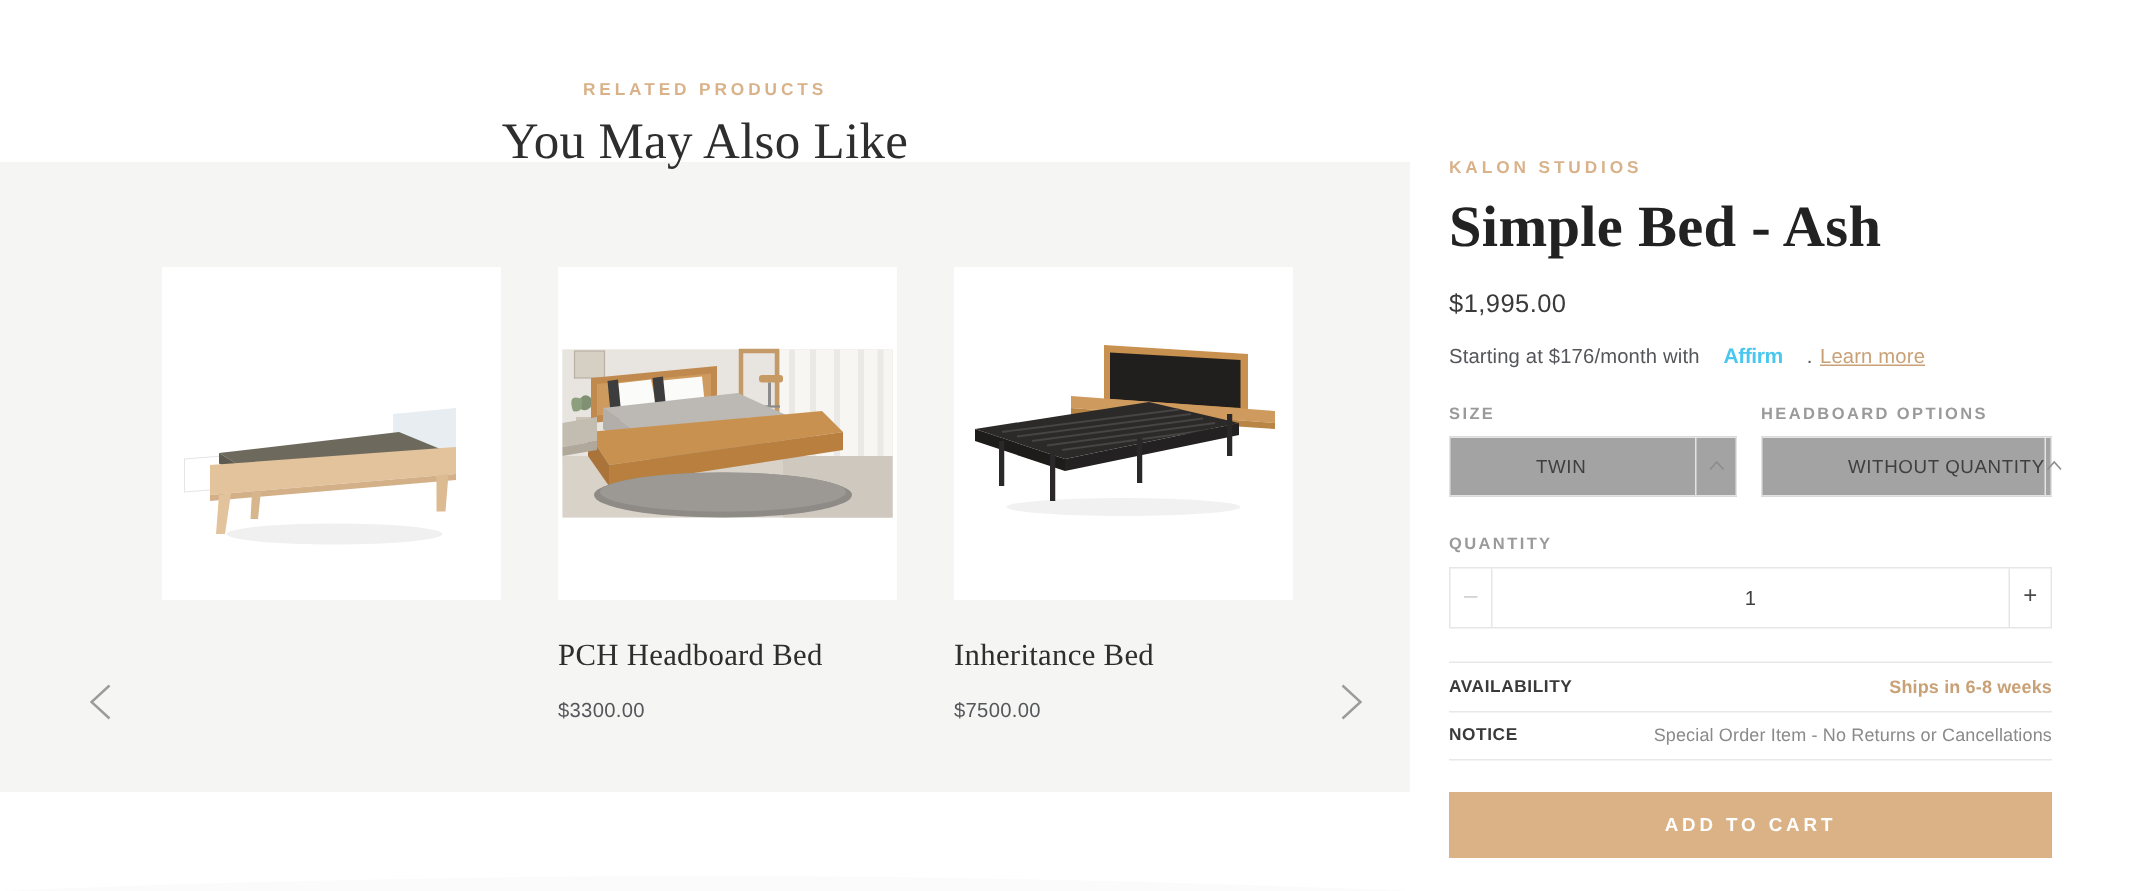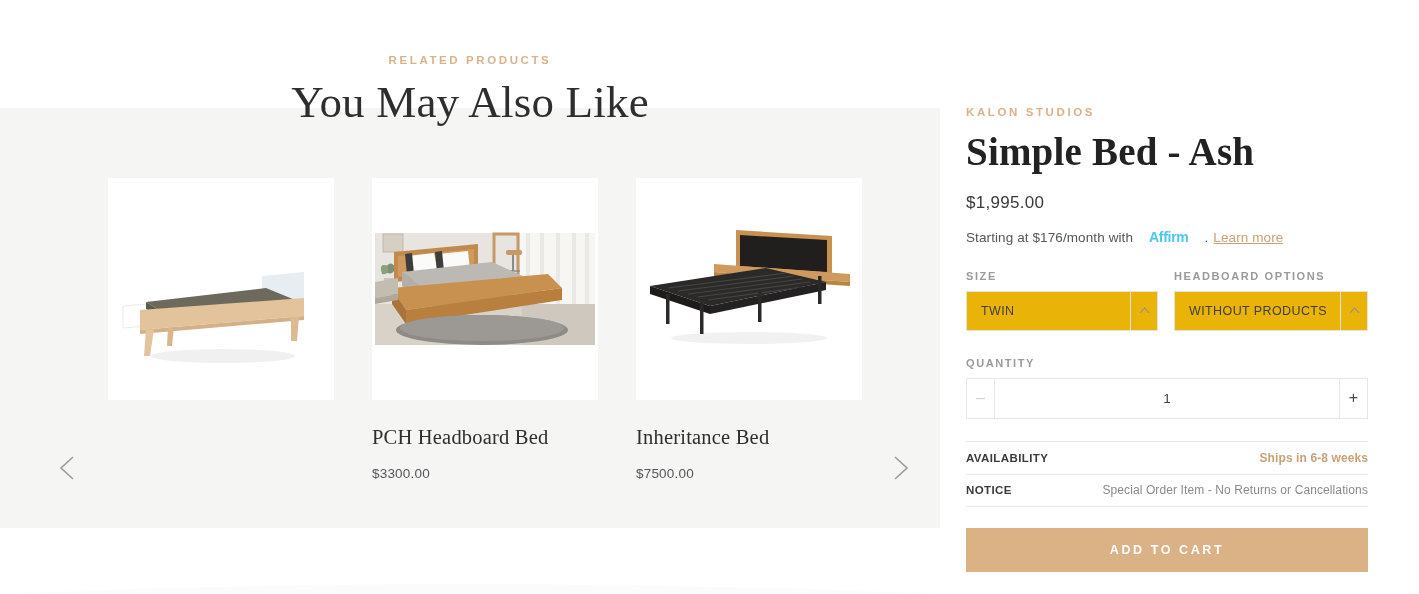--- a/index.html
+++ b/index.html
@@ -18,21 +18,21 @@
   .eyebrow {
     position: absolute; top: 54px; left: 0; width: 940px;
     text-align: center;
     font-size: 11.5px; font-weight: 700; letter-spacing: 2.6px;
     color: #d9b28a;
   }
   .section-title {
     position: absolute; top: 76px; left: 0; width: 940px;
     text-align: center;
     font-family: "Liberation Serif", serif;
-    font-size: 45px; font-weight: 400; color: #2e2e2e;
+    font-size: 34px; font-weight: 400; color: #2e2e2e;
     letter-spacing: 0.2px;
   }
 
   .carousel { position: absolute; top: 178px; left: 0; width: 940px; height: 300px; }
   .arrow {
     position: absolute; top: 268px; width: 44px; height: 44px;
     cursor: pointer; background: none; border: none;
   }
   .arrow.prev { left: 46px; }
   .arrow.next { left: 878px; }
@@ -82,22 +82,22 @@
   }
   .learn-more { color: #c9a177; text-decoration: underline; cursor: pointer; margin-left: 5px; }
 
   .opt-labels { margin-top: 25px; display: flex; }
   .opt-label {
     font-size: 11px; font-weight: 700; letter-spacing: 1.6px; color: #9a9a9a;
   }
   .opt-label.l1 { width: 208px; }
   .select-row { margin-top: 9px; display: flex; gap: 16px; }
   .select-box {
-    height: 40px; border: 1px solid #e3e3e3; background: #eab308;
-    display: flex; align-items: stretch; cursor: pointer;
+    height: 40px; border: 1px solid #e3e3e3; background: #a3a3a3;
+    display: flex; align-items: stretch; cursor: pointer; padding-left: 43px;
   }
   .select-box.size { width: 192px; }
   .select-box.head { width: 194px; }
   .select-val {
     flex: 1; display: flex; align-items: center; padding-left: 14px;
     font-size: 12.5px; color: #3f3f3f; letter-spacing: 0.4px; white-space: nowrap;
   }
   .select-caret {
     width: 27px; border-left: 1px solid #e3e3e3;
     display: flex; align-items: center; justify-content: center;
@@ -315,21 +315,21 @@
   <div class="select-row">
     <div class="select-box size">
       <div class="select-val">TWIN</div>
       <div class="select-caret">
         <svg width="11" height="7" viewBox="0 0 11 7">
             <polyline points="1,6 5.5,1 10,6" fill="none" stroke="#8d8d8d" stroke-width="1.1"></polyline>
           </svg>
       </div>
     </div>
     <div class="select-box head">
-      <div class="select-val">WITHOUT PRODUCTS</div>
+      <div class="select-val">WITHOUT QUANTITY</div>
       <div class="select-caret">
         <svg width="11" height="7" viewBox="0 0 11 7">
             <polyline points="1,6 5.5,1 10,6" fill="none" stroke="#8d8d8d" stroke-width="1.1"></polyline>
           </svg>
       </div>
     </div>
   </div>
 
   <div class="qty-label">QUANTITY</div>
   <div class="qty-box">

